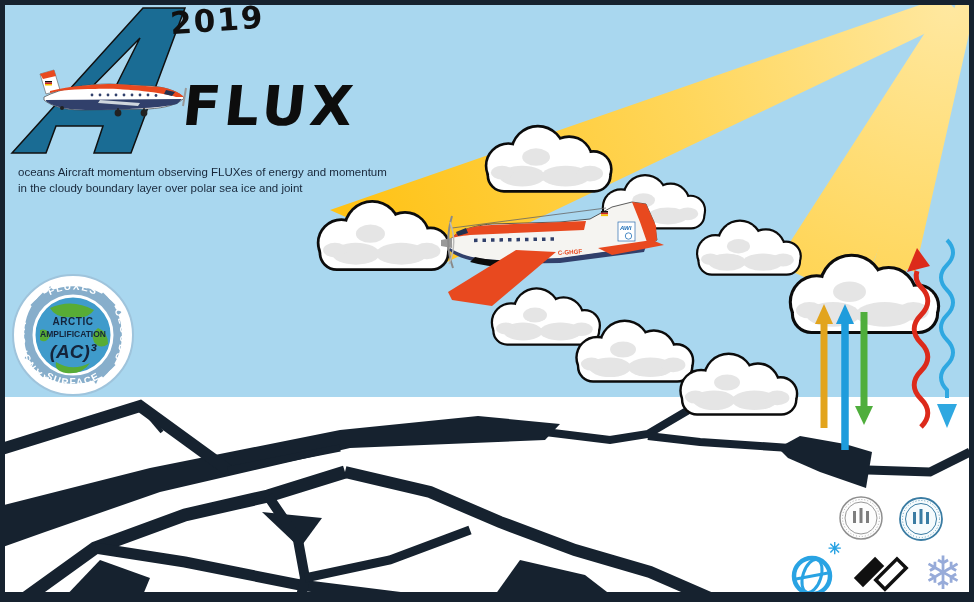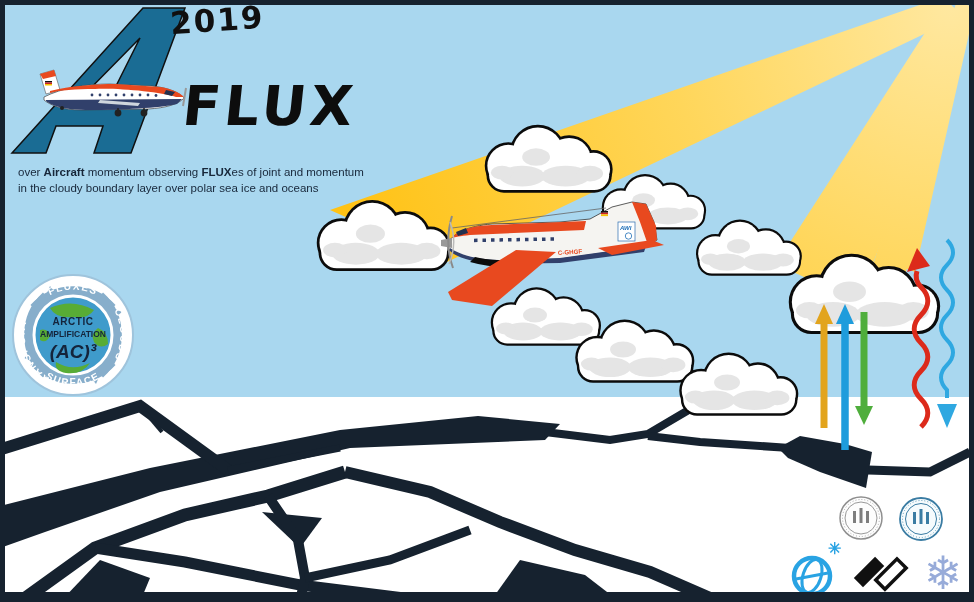--- a/index.html
+++ b/index.html
@@ -15,21 +15,21 @@
   }
   .flux {
     position:absolute; left:183px; top:74px;
     font-family:"DejaVu Sans", sans-serif; font-weight:700; font-size:55px;
     color:#0d0d0d; letter-spacing:4px; transform:skewX(-6deg);
   }
   .subtitle {
     position:absolute; left:18px; top:165px; width:380px;
     font-size:11.5px; line-height:1.38; color:#17273a;
   }
-  .subtitle .bd { font-weight:bold; }
+  .subtitle .bd { font-weight:normal; }
   .svgtxt { font-family:"Liberation Sans", sans-serif; }
 </style>
 </head>
 <body>
 
 <div class="stage">
 
 <svg class="scene" width="974" height="602" viewBox="0 0 974 602">
   <defs>
     <radialGradient id="rayGrad" gradientUnits="userSpaceOnUse" cx="952" cy="6" r="640">
@@ -280,17 +280,17 @@
     <rect x="0" y="0" width="974" height="5" fill="#16222F"></rect>
     <rect x="0" y="0" width="5" height="602" fill="#16222F"></rect>
     <rect x="969" y="0" width="5" height="602" fill="#16222F"></rect>
     <rect x="0" y="592" width="974" height="10" fill="#16222F"></rect>
   </g>
 </svg>
 
 <div class="year">2019</div>
 <div class="flux">FLUX</div>
 <div class="subtitle">
-  <div><span>over </span><span class="bd">Aircraft</span><span> momentum observing </span><span class="bd">FLUX</span><span>es of joint and momentum</span></div>
-  <div><span>in the cloudy boundary layer over polar sea ice and oceans</span></div>
+  <div><span>oceans </span><span class="bd">Aircraft</span><span> momentum observing </span><span class="bd">FLUX</span><span>es of energy and momentum</span></div>
+  <div><span>in the cloudy boundary layer over polar sea ice and joint</span></div>
 </div>
 
 </div>
 
 </body></html>

